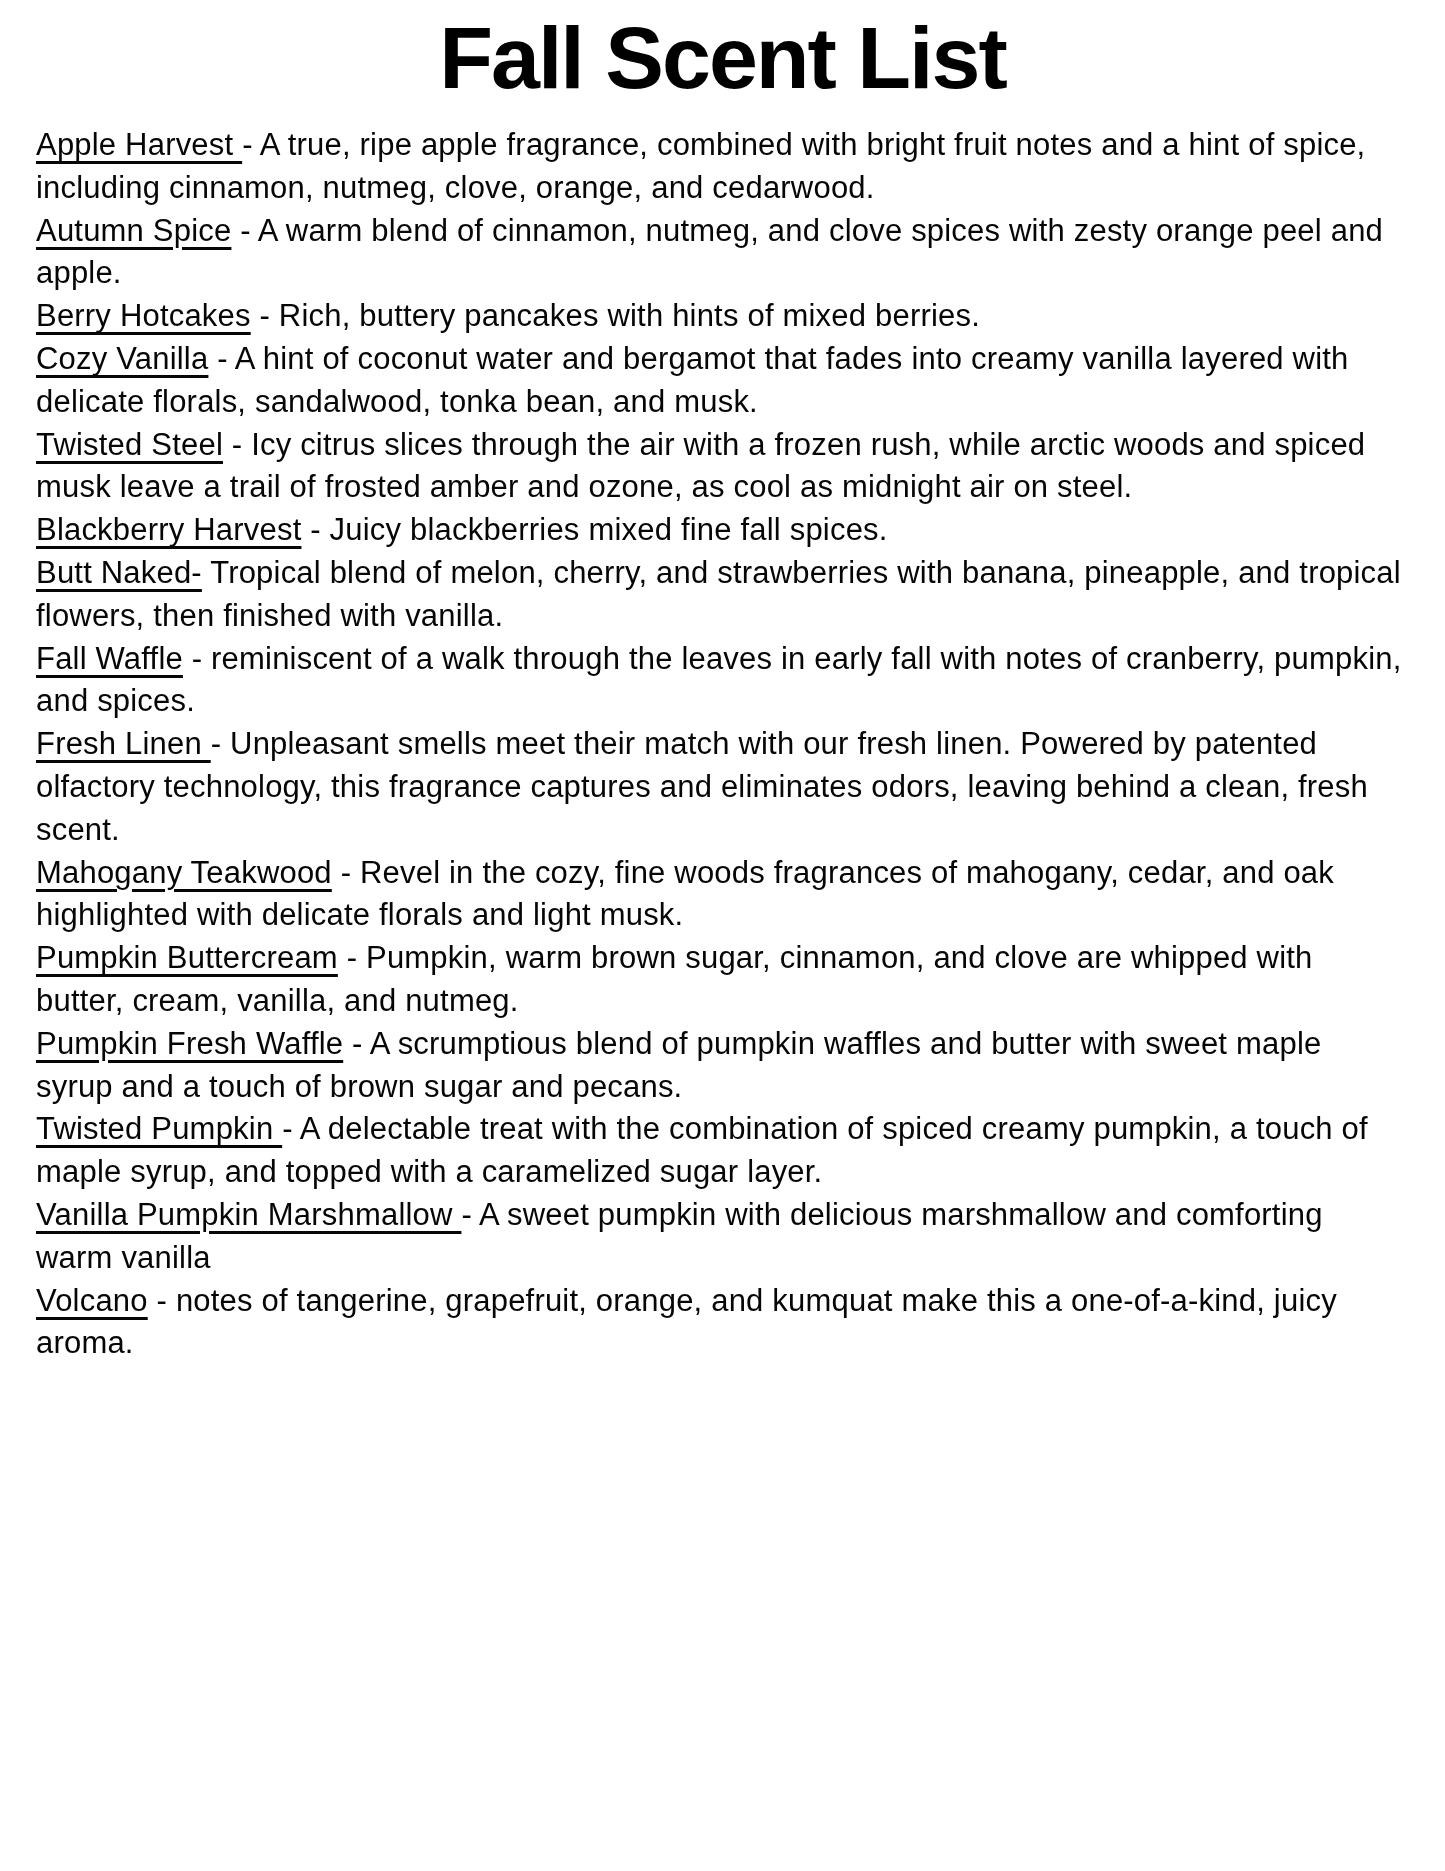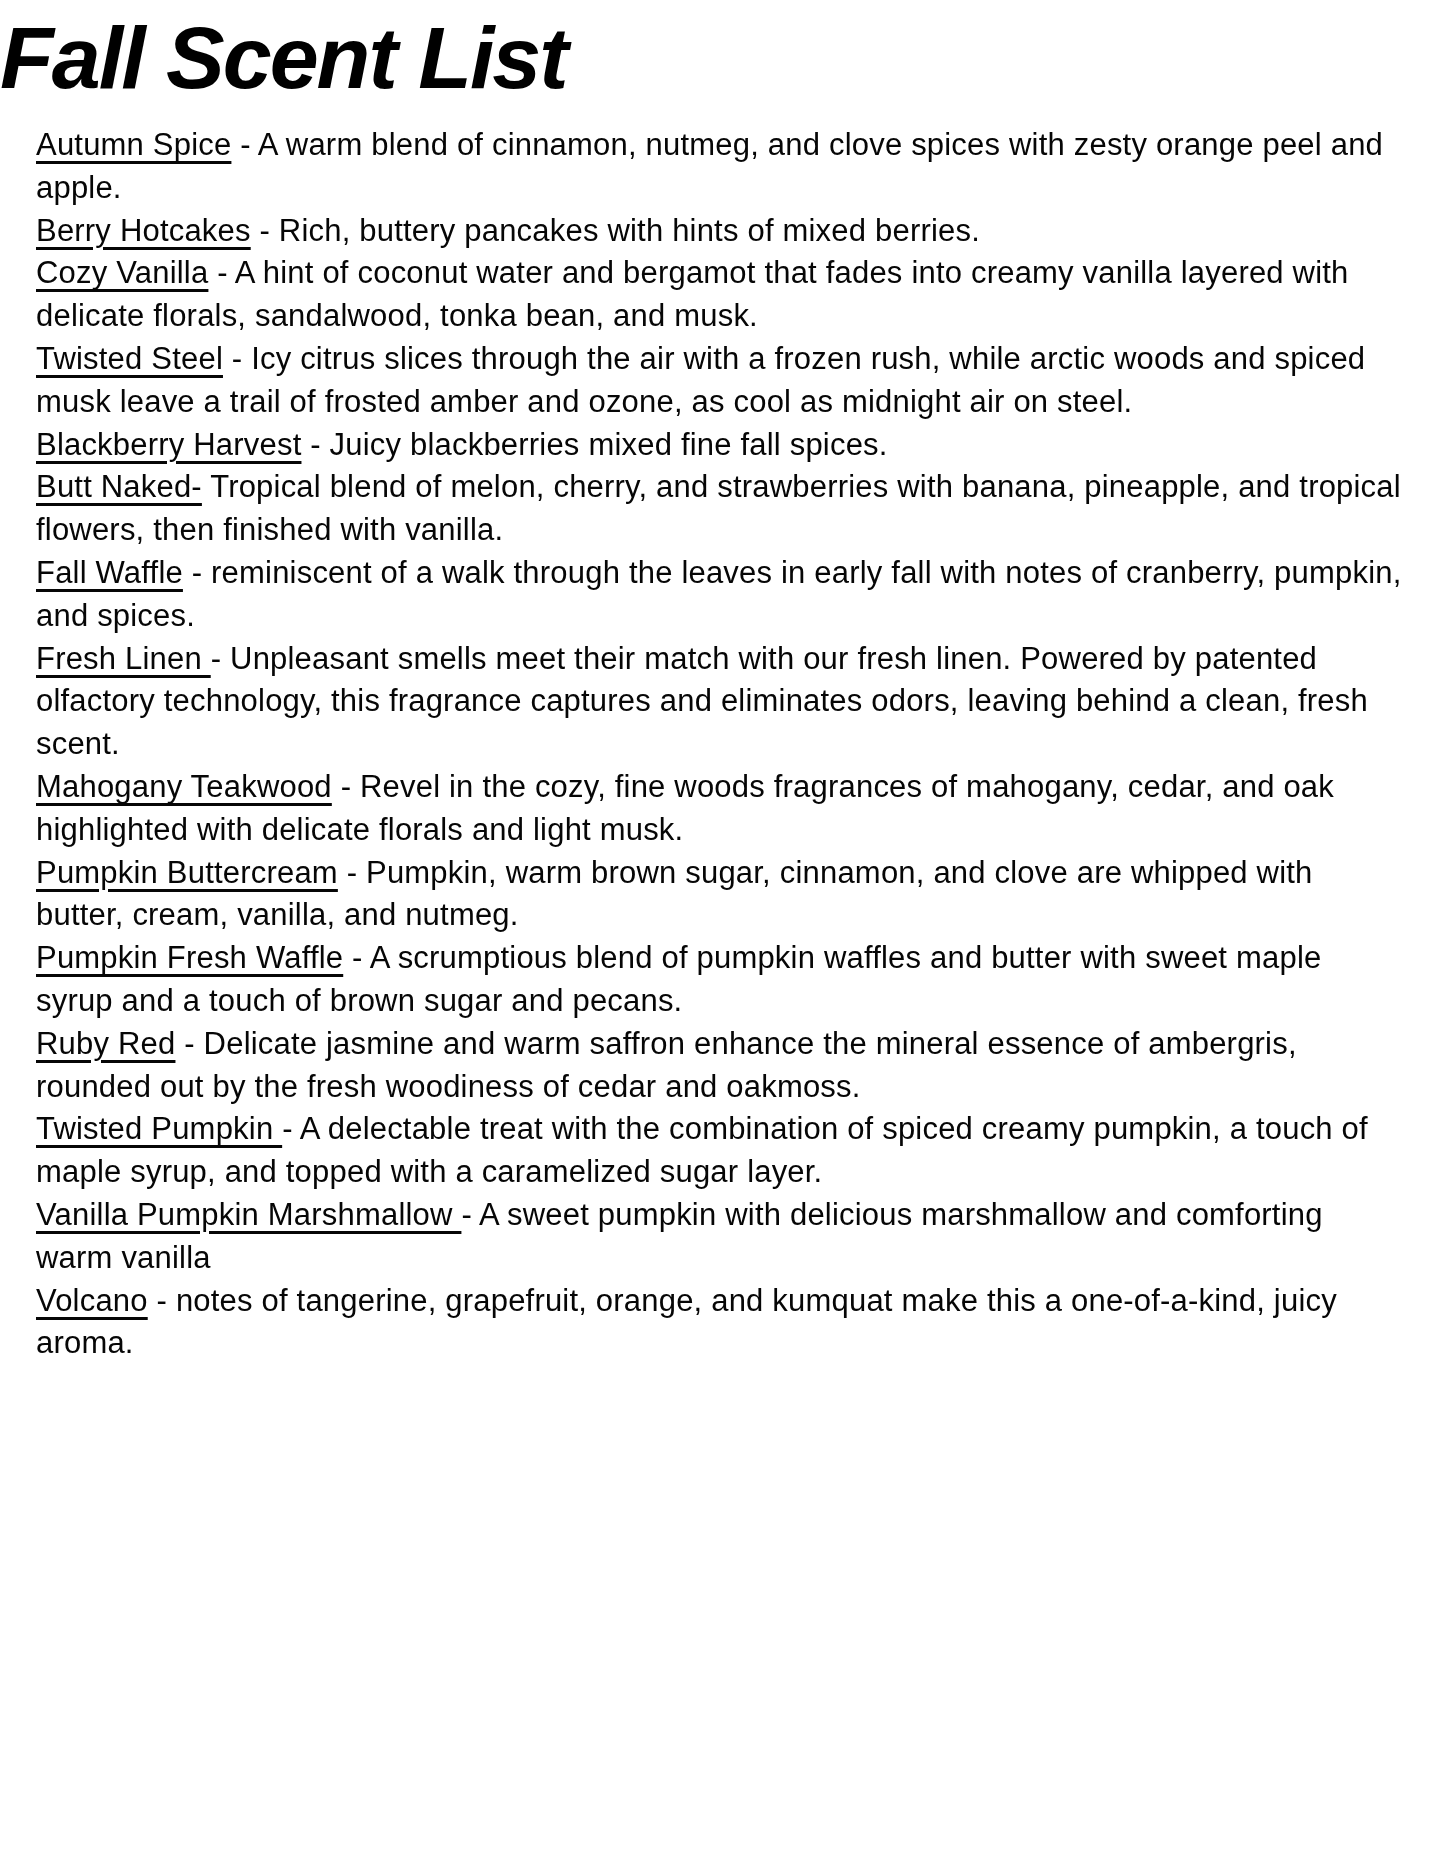--- a/index.html
+++ b/index.html
@@ -11,28 +11,27 @@
     color: #000000;
     font-family: "Liberation Sans", "DejaVu Sans", sans-serif;
     overflow: hidden;
   }
   .page {
     width: 100%;
     height: 100%;
     padding: 6px 0 0 0;
   }
   .title {
-    text-align: left;
+    text-align: center;
     font-size: 88px;
     line-height: 104px;
     font-weight: 800;
     letter-spacing: -2px;
     margin: 0 0 10px 0;
     color: #000000;
-    font-style: italic;
   }
   .scent-list {
     padding: 4px 38px 0 36px;
     font-size: 31px;
     line-height: 42.8px;
     font-weight: 400;
     color: #060606;
     letter-spacing: 0.2px;
   }
   .entry { margin: 0; }
@@ -46,20 +45,21 @@
 </style>
 </head>
 <body>
 
 <div class="page">
 
   <h1 class="title">Fall Scent List</h1>
 
   <div class="scent-list">
 
+    <p class="entry"><span class="scent-name">Apple Harvest </span><span class="scent-sep">- </span><span class="scent-desc">A true, ripe apple fragrance, combined with bright fruit notes and a hint of spice, including cinnamon, nutmeg, clove, orange, and cedarwood.</span></p>
 
     <p class="entry"><span class="scent-name">Autumn Spice</span><span class="scent-sep"> - </span><span class="scent-desc">A warm blend of cinnamon, nutmeg, and clove spices with zesty orange peel and apple.</span></p>
 
     <p class="entry"><span class="scent-name">Berry Hotcakes</span><span class="scent-sep"> - </span><span class="scent-desc">Rich, buttery pancakes with hints of mixed berries.</span></p>
 
     <p class="entry"><span class="scent-name">Cozy Vanilla</span><span class="scent-sep"> - </span><span class="scent-desc">A hint of coconut water and bergamot that fades into creamy vanilla layered with delicate florals, sandalwood, tonka bean, and musk.</span></p>
 
     <p class="entry"><span class="scent-name">Twisted Steel</span><span class="scent-sep"> - </span><span class="scent-desc">Icy citrus slices through the air with a frozen rush, while arctic woods and spiced musk leave a trail of frosted amber and ozone, as cool as midnight air on steel.</span></p>
 
     <p class="entry"><span class="scent-name">Blackberry Harvest</span><span class="scent-sep"> - </span><span class="scent-desc">Juicy blackberries mixed fine fall spices.</span></p>
@@ -69,21 +69,20 @@
     <p class="entry"><span class="scent-name">Fall Waffle</span><span class="scent-sep"> - </span><span class="scent-desc">reminiscent of a walk through the leaves in early fall with notes of cranberry, pumpkin, and spices.</span></p>
 
     <p class="entry"><span class="scent-name">Fresh Linen </span><span class="scent-sep">- </span><span class="scent-desc">Unpleasant smells meet their match with our fresh linen. Powered by patented olfactory technology, this fragrance captures and eliminates odors, leaving behind a clean, fresh scent.</span></p>
 
     <p class="entry"><span class="scent-name">Mahogany Teakwood</span><span class="scent-sep"> - </span><span class="scent-desc">Revel in the cozy, fine woods fragrances of mahogany, cedar, and oak highlighted with delicate florals and light musk.</span></p>
 
     <p class="entry"><span class="scent-name">Pumpkin Buttercream</span><span class="scent-sep"> - </span><span class="scent-desc">Pumpkin, warm brown sugar, cinnamon, and clove are whipped with butter, cream, vanilla, and nutmeg.</span></p>
 
     <p class="entry"><span class="scent-name">Pumpkin Fresh Waffle</span><span class="scent-sep"> - </span><span class="scent-desc">A scrumptious blend of pumpkin waffles and butter with sweet maple syrup and a touch of brown sugar and pecans.</span></p>
 
-    <p class="entry"><span class="scent-name">Ruby Red</span><span class="scent-sep"> - </span><span class="scent-desc">Delicate jasmine and warm saffron enhance the mineral essence of ambergris, rounded out by the fresh woodiness of cedar and oakmoss.</span></p>
 
     <p class="entry"><span class="scent-name">Twisted Pumpkin </span><span class="scent-sep">- </span><span class="scent-desc">A delectable treat with the combination of spiced creamy pumpkin, a touch of maple syrup, and topped with a caramelized sugar layer.</span></p>
 
     <p class="entry"><span class="scent-name">Vanilla Pumpkin Marshmallow </span><span class="scent-sep">- </span><span class="scent-desc">A sweet pumpkin with delicious marshmallow and comforting warm vanilla</span></p>
 
     <p class="entry"><span class="scent-name">Volcano</span><span class="scent-sep"> - </span><span class="scent-desc">notes of tangerine, grapefruit, orange, and kumquat make this a one-of-a-kind, juicy aroma.</span></p>
 
   </div>
 </div>
 

